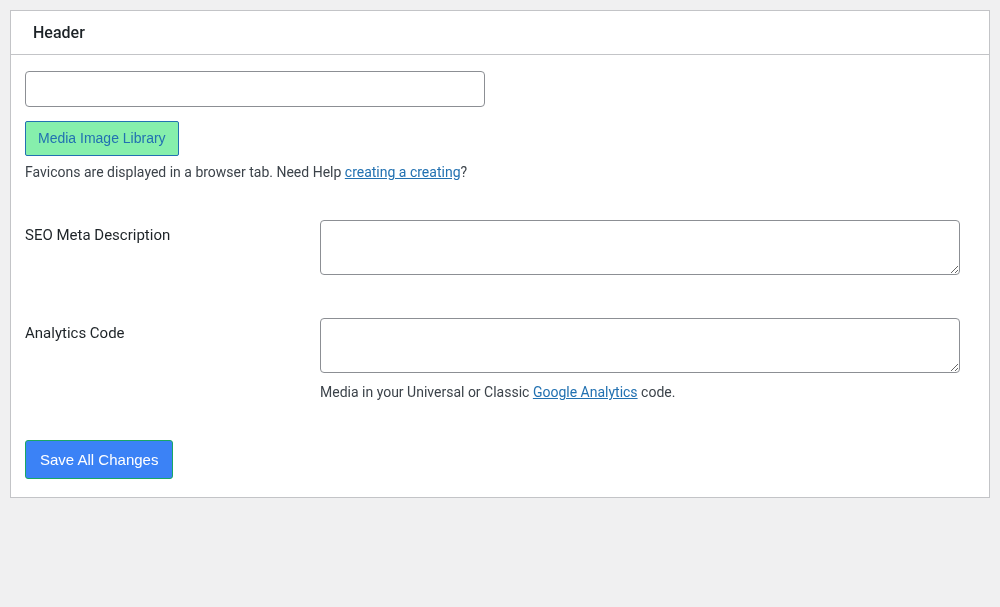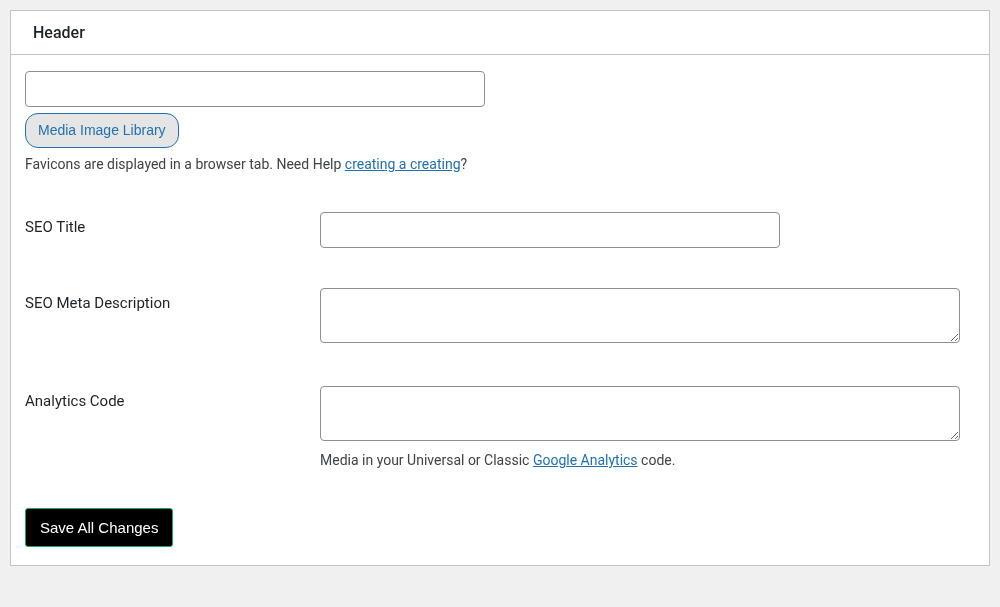--- a/index.html
+++ b/index.html
@@ -58,45 +58,45 @@
       border: 1px solid #8c8f94;
       border-radius: 4px;
       padding: 6px 8px;
       font-size: 14px;
       font-family: inherit;
       resize: both;
       background: #fff;
     }
     .secondary-button {
       display: inline-block;
-      margin-top: 6px;
+      margin-top: 14px;
       padding: 6px 12px;
       font-size: 14px;
       color: #2271b1;
-      background: #e5e5e5;
+      background: #86efac;
       border: 1px solid #2271b1;
-      border-radius: 13px;
+      border-radius: 2px;
       cursor: pointer;
       line-height: 1.5;
     }
     .help-text {
       margin-top: 8px;
       font-size: 14px;
       color: #3c434a;
     }
     .help-text a {
       color: #2271b1;
       text-decoration: underline;
     }
     .primary-button {
       display: inline-block;
       padding: 8px 14px;
       font-size: 15px;
       color: #fff;
-      background: #000000;
+      background: #3b82f6;
       border: 1px solid #1aa764;
       border-radius: 3px;
       cursor: pointer;
       line-height: 1.4;
     }
   </style>
 </head>
 <body>
 
 <div class="panel">
@@ -107,26 +107,20 @@
       <div class="form-control">
         <input type="text" class="text-input" value="" style="">
         <br>
         <button type="button" class="secondary-button">Media Image Library</button>
         <div class="help-text">
           <span>Favicons are displayed in a browser tab. Need Help </span><a href="#">creating a creating</a><span>?</span>
         </div>
       </div>
     </div>
 
-    <div class="form-row">
-      <div class="form-label">SEO Title</div>
-      <div class="form-control">
-        <input type="text" class="text-input" value="" style="">
-      </div>
-    </div>
 
     <div class="form-row">
       <div class="form-label">SEO Meta Description</div>
       <div class="form-control">
         <textarea class="textarea-input" style=""></textarea>
       </div>
     </div>
 
     <div class="form-row">
       <div class="form-label">Analytics Code</div>

